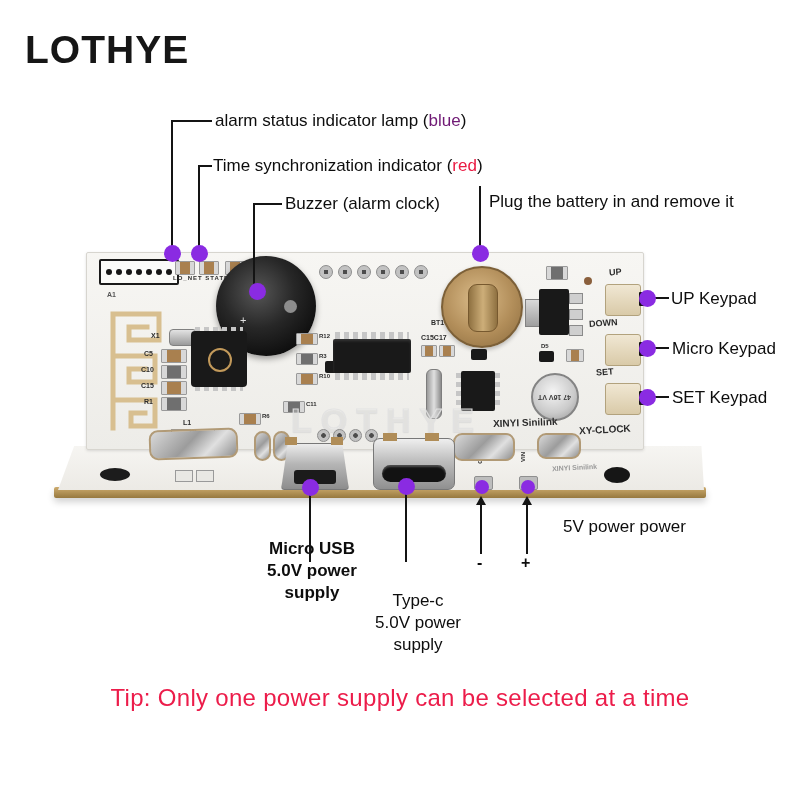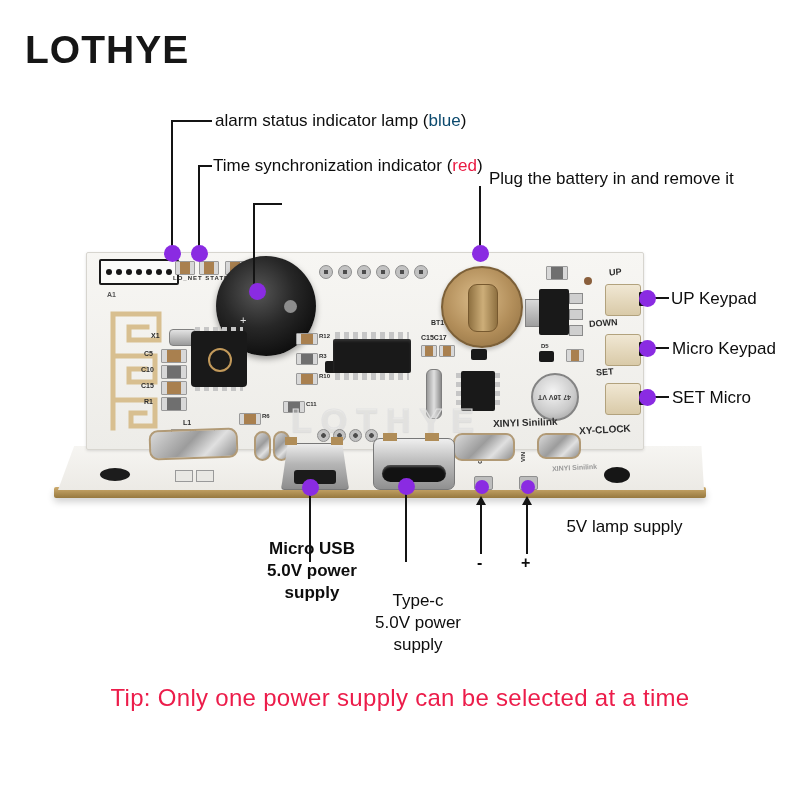--- a/index.html
+++ b/index.html
@@ -1,21 +1,21 @@
 <!DOCTYPE html>
 <html><head>
 <meta charset="utf-8">
 <style>
   html,body{margin:0;padding:0;}
   body{width:800px;height:800px;background:#ffffff;font-family:"Liberation Sans",sans-serif;color:#0d0d0d;overflow:hidden;}
   .abs{position:absolute;}
   .scene{position:relative;width:800px;height:800px;background:#fff;}
   .logo{left:25px;top:28px;font-size:39px;font-weight:800;letter-spacing:1px;color:#161616;}
   .lbl{font-size:17px;line-height:21px;white-space:nowrap;color:#0d0d0d;}
-  .lbl .blue{color:#0c4a6e;}
+  .lbl .blue{color:#701a75;}
   .lbl .red{color:#ea1b43;}
   .center{text-align:center;white-space:normal;}
   .line{background:#141414;}
   .dot{width:17px;height:17px;border-radius:50%;background:#8a2be2;}
   .dot.sm{width:14px;height:14px;}
   .arrowhead{width:0;height:0;border-left:5px solid transparent;border-right:5px solid transparent;border-bottom:9px solid #141414;}
   .sym{font-size:16px;font-weight:600;}
   .tip{left:0;right:0;top:684px;text-align:center;font-size:24px;letter-spacing:.3px;color:#ec1c4a;}
   
   .face{left:86px;top:252px;width:556px;height:196px;background:linear-gradient(180deg,#f7f6f3,#edecE8);border:1px solid #d7d5cf;border-radius:2px;z-index:2;box-shadow:0 1px 3px rgba(0,0,0,.12);}
@@ -211,38 +211,39 @@
   <div class="abs line z4" style="left:199px;top:165px;width:13px;height:2px;"></div>
   <div class="abs line z4" style="left:198px;top:165px;width:2px;height:83px;"></div>
   <div class="abs dot z5" style="left:191px;top:245px;"></div>
   <div class="abs lbl" style="left:213px;top:155px;">
     <span>Time synchronization indicator</span><span> (</span><span class="red">red</span><span>)</span>
   </div>
 
   <div class="abs line z4" style="left:254px;top:203px;width:28px;height:2px;"></div>
   <div class="abs line z4" style="left:253px;top:203px;width:2px;height:86px;"></div>
   <div class="abs dot z5" style="left:249px;top:283px;"></div>
+  <div class="abs lbl" style="left:285px;top:193px;">Buzzer (alarm clock)</div>
 
   <div class="abs line z4" style="left:479px;top:186px;width:2px;height:62px;"></div>
   <div class="abs dot z5" style="left:472px;top:245px;"></div>
-  <div class="abs lbl" style="left:489px;top:168px;">
+  <div class="abs lbl" style="left:489px;top:191px;">
     <div>Plug the battery in and remove it</div>
   </div>
 
   <div class="abs dot z5" style="left:639px;top:290px;"></div>
   <div class="abs line z4" style="left:655px;top:297px;width:14px;height:2px;"></div>
   <div class="abs lbl" style="left:671px;top:288px;">UP Keypad</div>
 
   <div class="abs dot z5" style="left:639px;top:340px;"></div>
   <div class="abs line z4" style="left:655px;top:347px;width:14px;height:2px;"></div>
   <div class="abs lbl" style="left:672px;top:338px;">Micro Keypad</div>
 
   <div class="abs dot z5" style="left:639px;top:389px;"></div>
   <div class="abs line z4" style="left:655px;top:396px;width:14px;height:2px;"></div>
-  <div class="abs lbl" style="left:672px;top:387px;">SET Micro</div>
+  <div class="abs lbl" style="left:672px;top:387px;">SET Keypad</div>
 
   <div class="abs dot z5" style="left:302px;top:479px;"></div>
   <div class="abs line z4" style="left:309px;top:494px;width:2px;height:68px;"></div>
   <div class="abs lbl center" style="left:238px;top:538px;width:148px;line-height:22px;font-weight:bold;">
     <div>Micro USB</div>
     <div>5.0V power</div>
     <div>supply</div>
   </div>
 
   <div class="abs dot z5" style="left:398px;top:478px;"></div>
@@ -257,17 +258,17 @@
   <div class="abs arrowhead z4" style="left:476px;top:496px;"></div>
   <div class="abs line z4" style="left:480px;top:504px;width:2px;height:50px;"></div>
   <div class="abs sym" style="left:477px;top:554px;">-</div>
 
   <div class="abs dot sm z5" style="left:521px;top:480px;"></div>
   <div class="abs arrowhead z4" style="left:522px;top:496px;"></div>
   <div class="abs line z4" style="left:526px;top:504px;width:2px;height:50px;"></div>
   <div class="abs sym" style="left:521px;top:554px;">+</div>
 
   <div class="abs lbl center" style="left:542px;top:516px;width:165px;line-height:22px;">
-    <div>5V lamp supply</div>
+    <div>5V power power</div>
   </div>
 
   <div class="abs tip">Tip: Only one power supply can be selected at a time</div>
 </div>
 
 </body></html>

